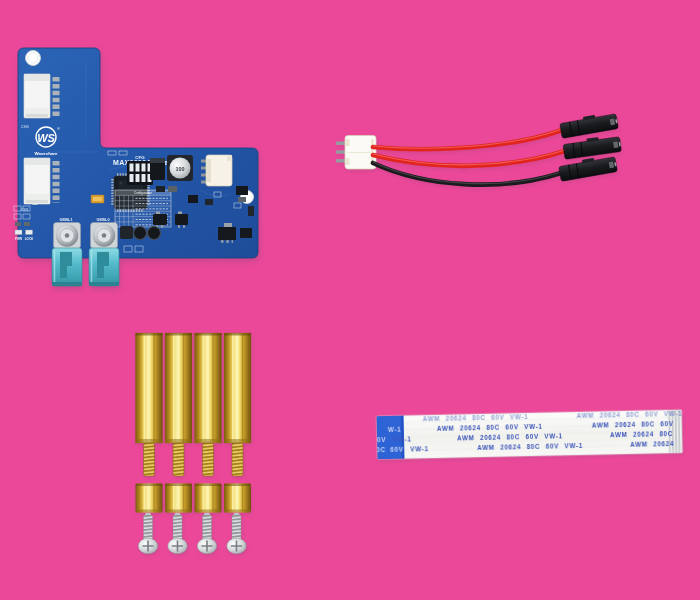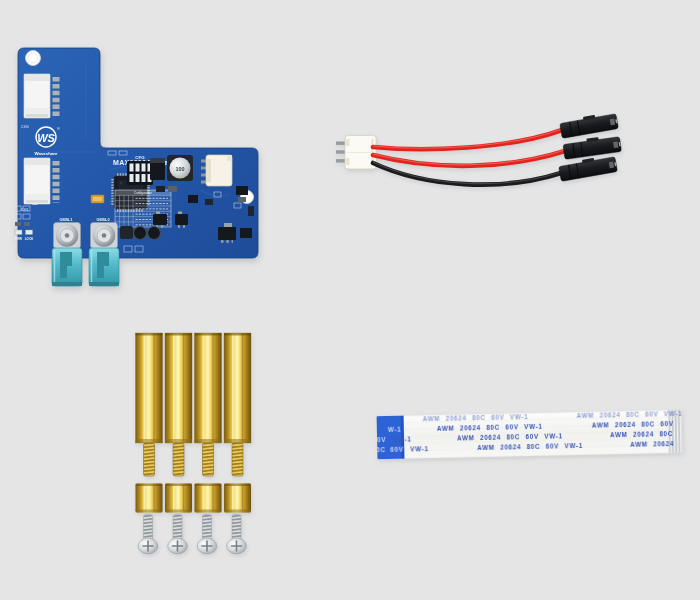--- a/index.html
+++ b/index.html
@@ -1,16 +1,16 @@
 <!DOCTYPE html>
 <html><head>
 <meta charset="utf-8">
 <style>
   html,body{margin:0;padding:0;background:#ffffff;}
-  .stage{position:relative;width:700px;height:600px;background:#e5e5e5;overflow:hidden;}
+  .stage{position:relative;width:700px;height:600px;background:#ec4899;overflow:hidden;}
   svg{display:block;font-family:"Liberation Sans",sans-serif;}
   .ph{filter:drop-shadow(1px 3px 3px rgba(60,70,90,.22));}
   .ph-soft{filter:drop-shadow(1px 2px 2px rgba(60,70,90,.15));}
   .silk{font-family:"Liberation Sans",sans-serif;font-weight:bold;fill:#ecf2fb;}
   .silk-dim{font-family:"Liberation Sans",sans-serif;fill:#dfe8f5;}
   .ffcrow text{font-family:"Liberation Sans",sans-serif;font-weight:bold;font-size:6.3px;
                letter-spacing:0.7px;word-spacing:3px;}
 </style>
 </head>
 <body>

